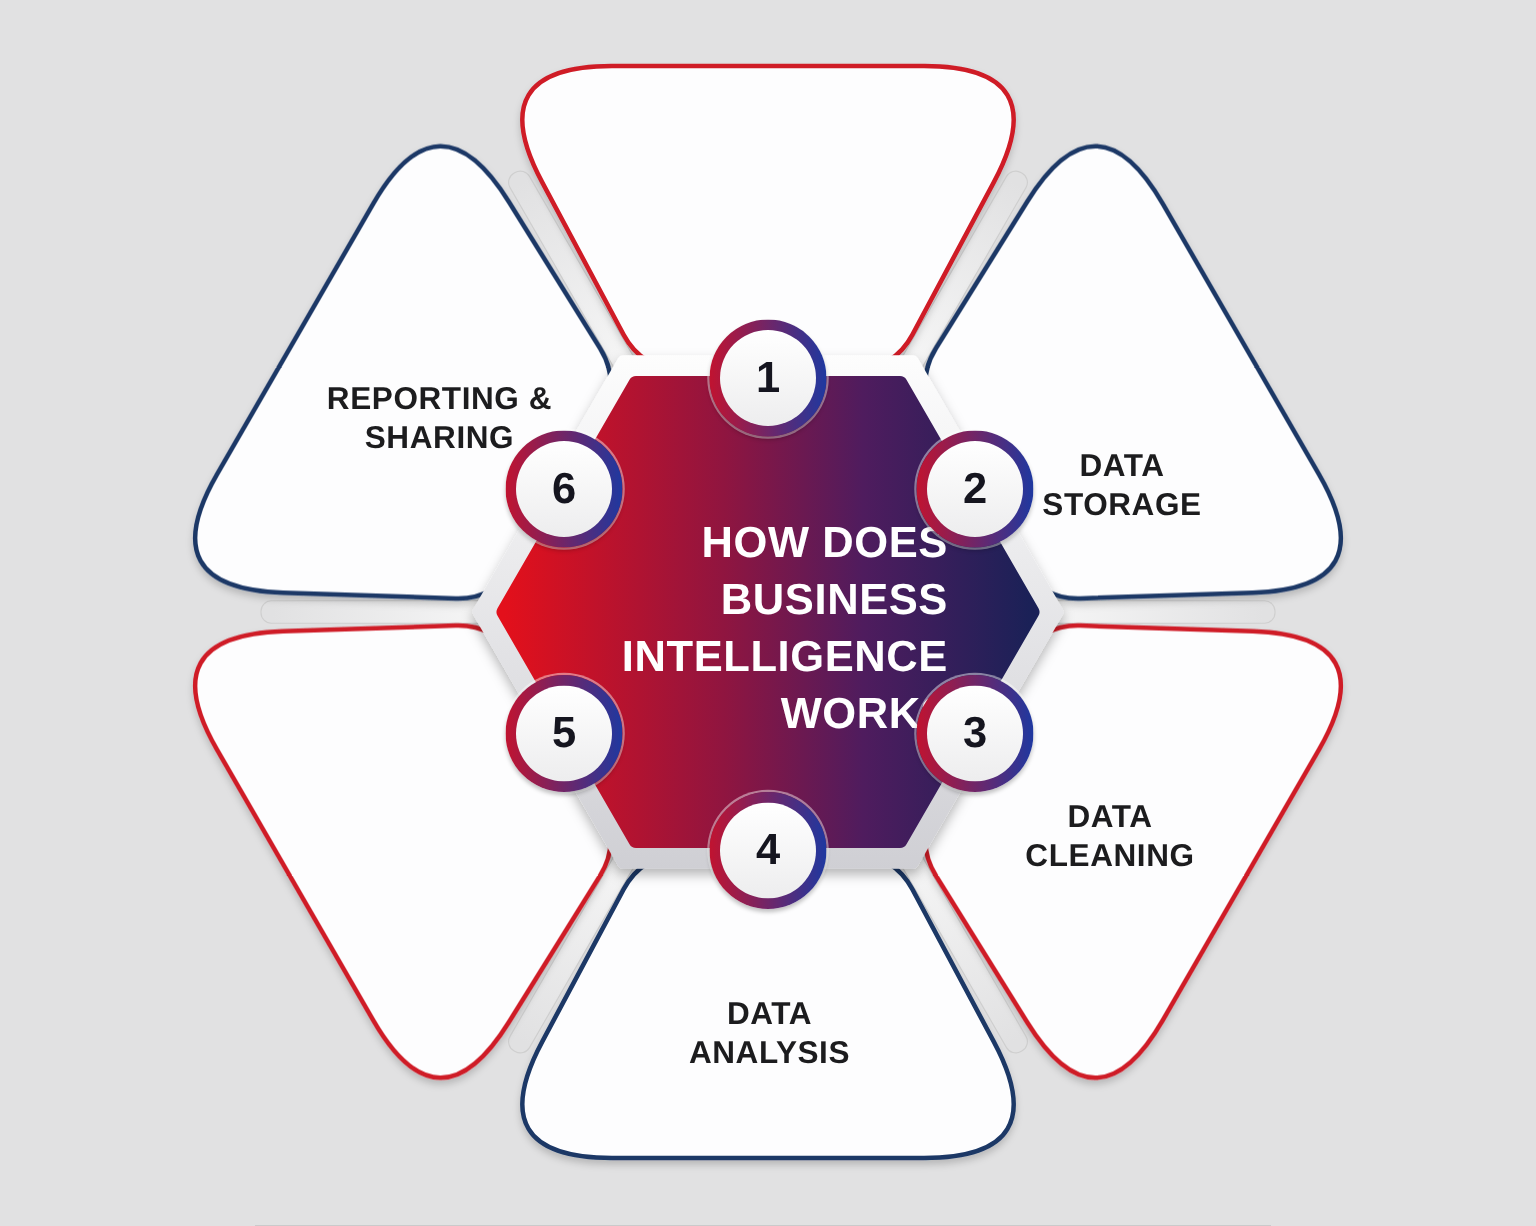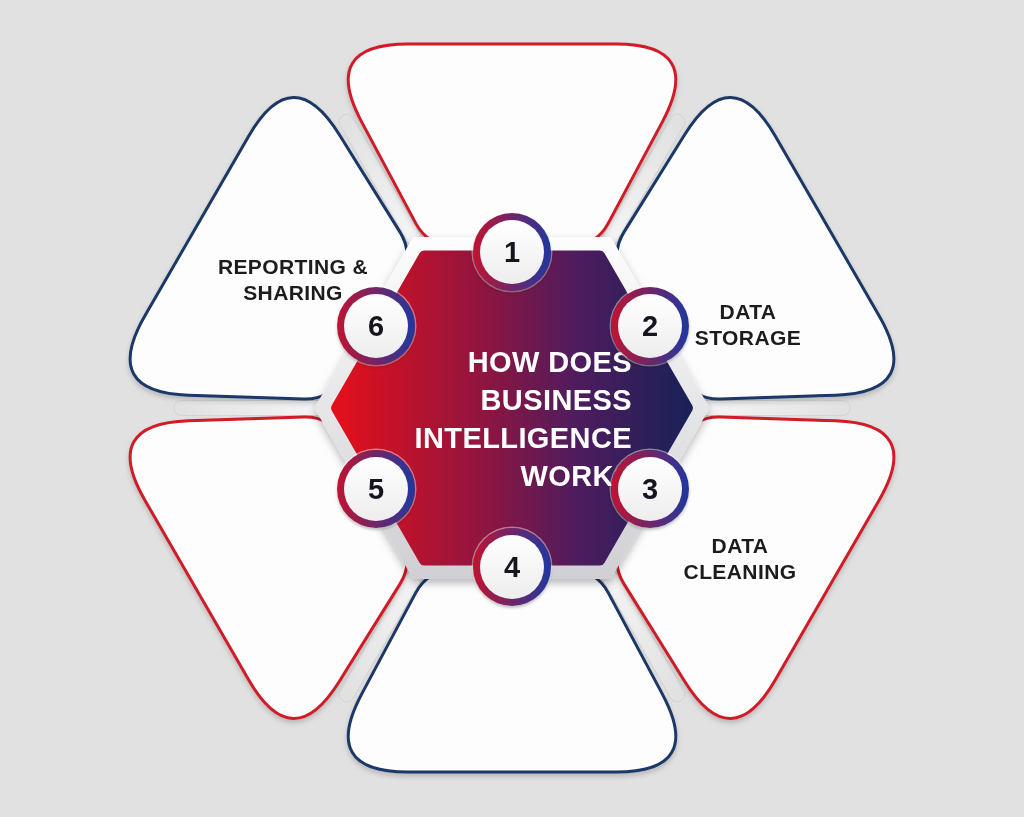--- a/index.html
+++ b/index.html
@@ -143,20 +143,21 @@
 
       <polygon class="bezel" filter="url(#bezShadow)" points="-193,0 -96.5,-167.1 96.5,-167.1 193,0 96.5,167.1 -96.5,167.1"></polygon>
       <polygon class="core" points="-176,0 -88,-152.4 88,-152.4 176,0 88,152.4 -88,152.4"></polygon>
     </g>
   </svg>
 
   <div class="center-title">HOW DOES BUSINESS INTELLIGENCE WORK?</div>
 
   <div class="petal-label pl-2">DATA STORAGE</div>
   <div class="petal-label pl-3">DATA CLEANING</div>
+  <div class="petal-label pl-4">DATA ANALYSIS</div>
   <div class="petal-label pl-6">REPORTING &amp; SHARING</div>
 
   <div class="num-circle nc-1">
       <span>1</span>
     </div>
   <div class="num-circle nc-2">
       <span>2</span>
     </div>
   <div class="num-circle nc-3">
       <span>3</span>

